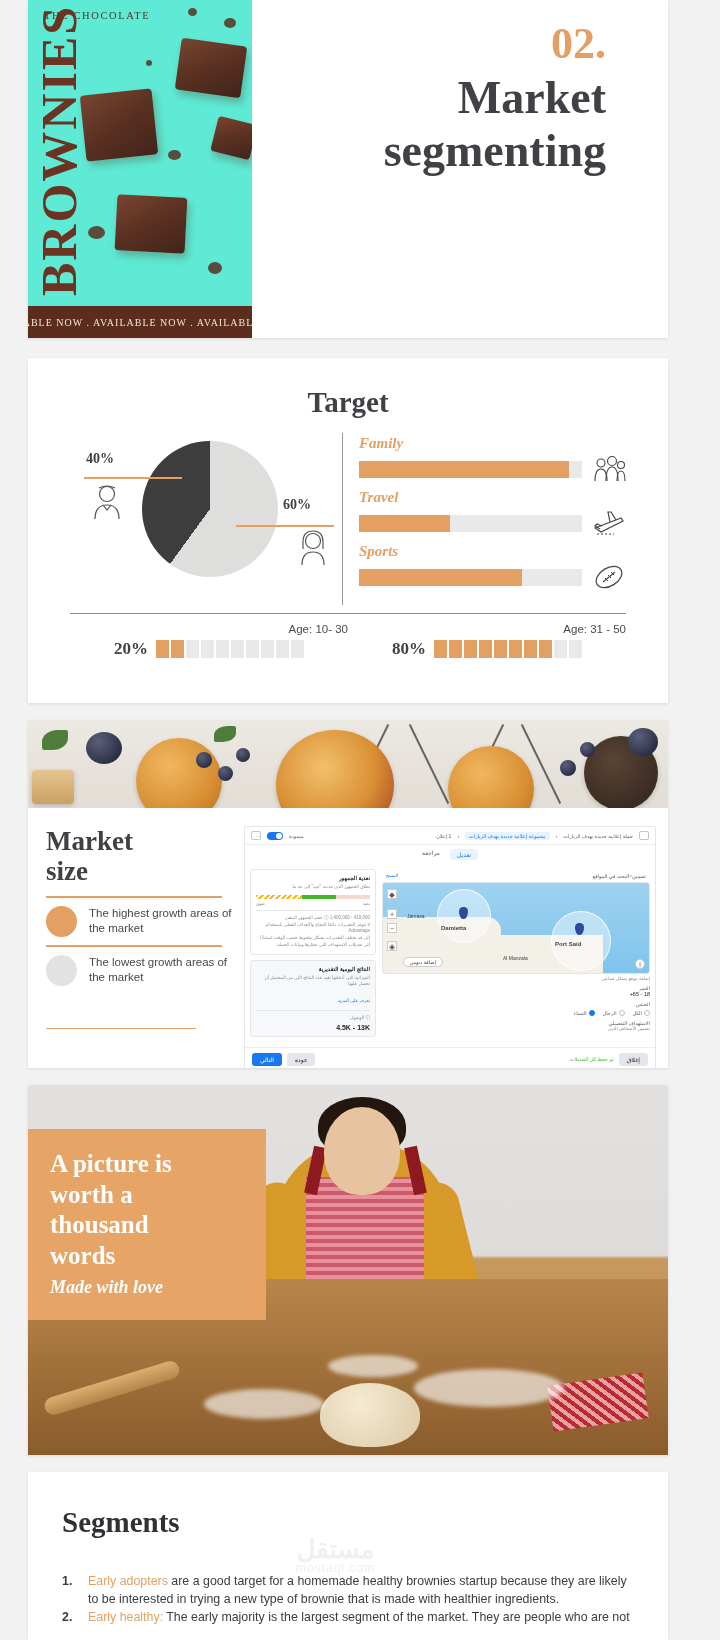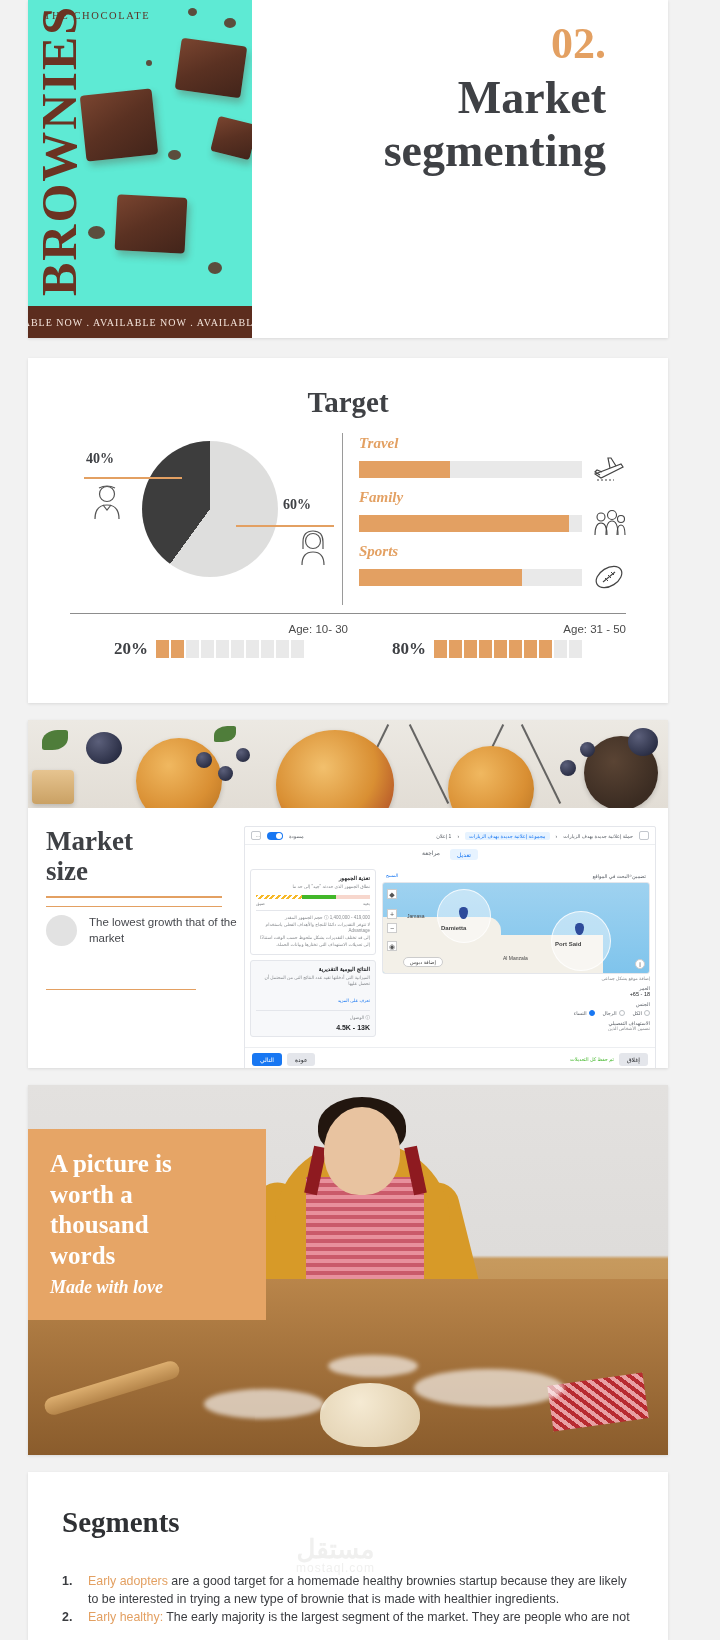--- a/index.html
+++ b/index.html
@@ -431,46 +431,46 @@
           <path d="M5 13 Q5 2 15 2 Q25 2 25 13 L25 20" fill="none" stroke="#555" stroke-width="1.2"></path>
           <path d="M5 13 L5 20" fill="none" stroke="#555" stroke-width="1.2"></path>
           <path d="M4 36 Q4 23 15 23 Q26 23 26 36" fill="none" stroke="#555" stroke-width="1.2"></path>
         </svg>
       </div>
 
       <div class="divider-v"></div>
 
       <div class="bars-col">
         <div class="bar-row">
-          <div class="bar-label">Travel</div>
-          <div class="bar-line">
-            <div class="bar-track">
-              <div class="bar-fill" style="width:41%;"></div>
-            </div>
-            <svg class="bar-icon" viewBox="0 0 34 30">
-              <path d="M3 20 L29 10 L31 13 L9 24 Z" fill="none" stroke="#444" stroke-width="1.2"></path>
-              <path d="M18 14 L16 4 L19 4 L24 12" fill="none" stroke="#444" stroke-width="1.2"></path>
-              <path d="M10 18 L5 16 L3 18 L8 21" fill="none" stroke="#444" stroke-width="1.2"></path>
-              <path d="M5 26 L22 26" stroke="#444" stroke-width="1" stroke-dasharray="2 2"></path>
-            </svg>
-          </div>
-        </div>
-        <div class="bar-row">
           <div class="bar-label">Family</div>
           <div class="bar-line">
             <div class="bar-track">
               <div class="bar-fill" style="width:94%;"></div>
             </div>
             <svg class="bar-icon" viewBox="0 0 34 30">
               <circle cx="9" cy="9" r="4" fill="none" stroke="#444" stroke-width="1.1"></circle>
               <circle cx="20" cy="7" r="4.5" fill="none" stroke="#444" stroke-width="1.1"></circle>
               <circle cx="29" cy="11" r="3.5" fill="none" stroke="#444" stroke-width="1.1"></circle>
               <path d="M3 27 Q3 15 9 15 Q15 15 15 27" fill="none" stroke="#444" stroke-width="1.1"></path>
               <path d="M14 27 Q14 13 20 13 Q26 13 26 27" fill="none" stroke="#444" stroke-width="1.1"></path>
               <path d="M25 27 Q25 17 29 17 Q33 17 33 27" fill="none" stroke="#444" stroke-width="1.1"></path>
+            </svg>
+          </div>
+        </div>
+        <div class="bar-row">
+          <div class="bar-label">Travel</div>
+          <div class="bar-line">
+            <div class="bar-track">
+              <div class="bar-fill" style="width:41%;"></div>
+            </div>
+            <svg class="bar-icon" viewBox="0 0 34 30">
+              <path d="M3 20 L29 10 L31 13 L9 24 Z" fill="none" stroke="#444" stroke-width="1.2"></path>
+              <path d="M18 14 L16 4 L19 4 L24 12" fill="none" stroke="#444" stroke-width="1.2"></path>
+              <path d="M10 18 L5 16 L3 18 L8 21" fill="none" stroke="#444" stroke-width="1.2"></path>
+              <path d="M5 26 L22 26" stroke="#444" stroke-width="1" stroke-dasharray="2 2"></path>
             </svg>
           </div>
         </div>
         <div class="bar-row">
           <div class="bar-label">Sports</div>
           <div class="bar-line">
             <div class="bar-track">
               <div class="bar-fill" style="width:73%;"></div>
             </div>
             <svg class="bar-icon" viewBox="0 0 34 30">
@@ -547,24 +547,28 @@
       <div class="tart" style="left:4px;top:50px;width:42px;height:34px;border-radius:4px;background:linear-gradient(#e6c490,#caa164);"></div>
     </div>
 
     <div class="market-body">
       <div class="market-left">
         <div class="market-title">
           <span>Market</span><br>
           <span>size</span>
         </div>
         <div class="rule"></div>
+        <div class="legend-row">
+          <span class="dot hi"></span>
+          <span class="legend-text">The highest growth areas of the market</span>
+        </div>
         <div class="rule-dot"></div>
         <div class="legend-row">
           <span class="dot lo"></span>
-          <span class="legend-text">The lowest growth that of the market</span>
+          <span class="legend-text">The lowest growth areas of the market</span>
         </div>
         <div class="rule-bottom"></div>
       </div>
 
       <div class="market-right">
         <div class="app">
 
           <div class="app-topbar">
             <span class="topbar-sq"></span>
             <span>حملة إعلانية جديدة بهدف الزيارات</span>

